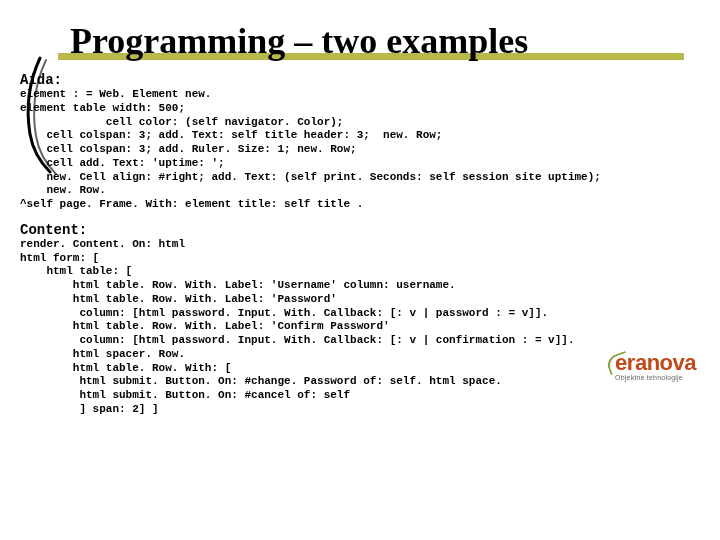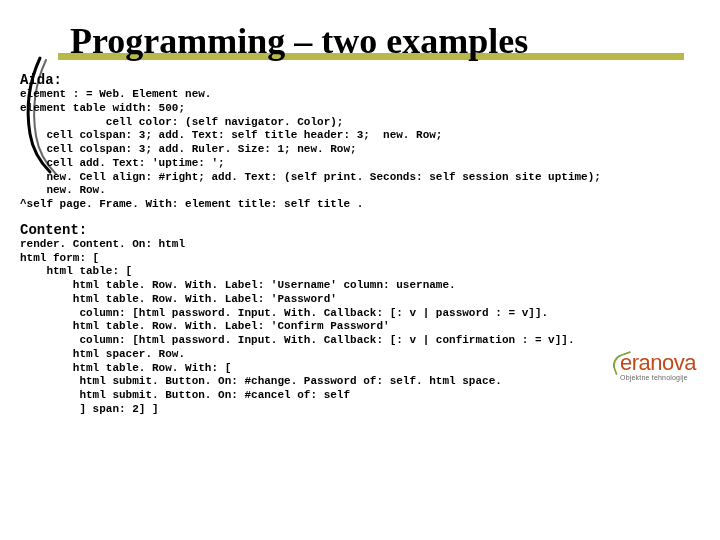--- a/index.html
+++ b/index.html
@@ -65,21 +65,21 @@
     color: #000;
   }
   .logo {
     position: absolute;
     right: 24px;
     bottom: 18px;
     text-align: left;
   }
   .logo .wordmark {
     font-family: Arial, sans-serif;
-    font-weight: normal;
+    font-weight: bold;
     font-size: 22px;
     letter-spacing: -0.5px;
     color: #c14a1a;
     position: relative;
   }
   .logo .arc {
     position: absolute;
     left: -8px;
     top: 4px;
     width: 20px;

